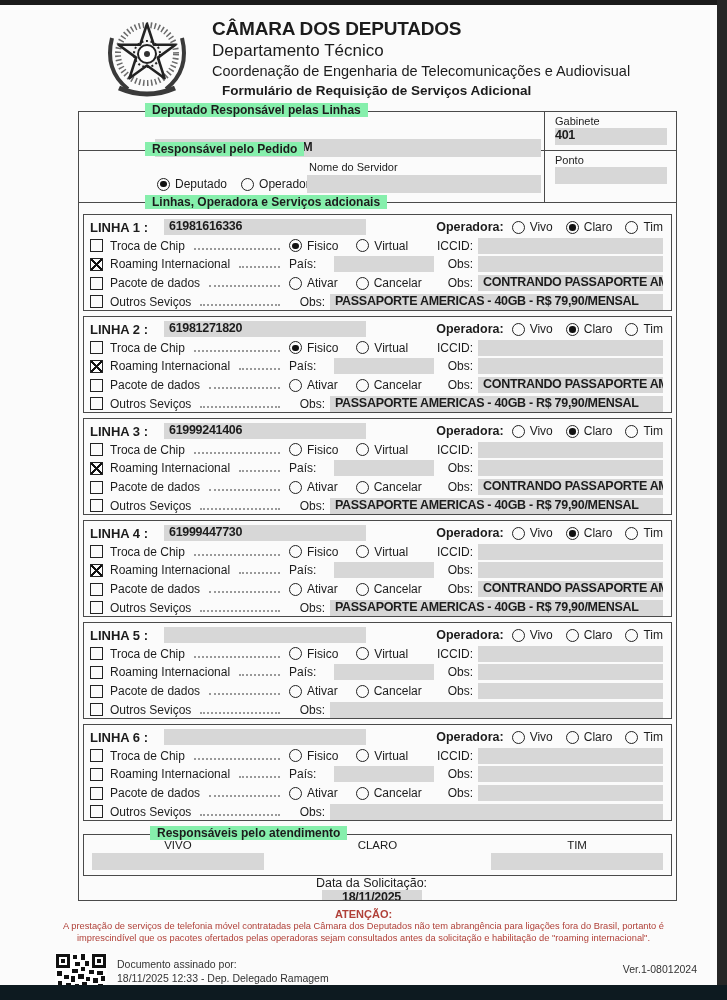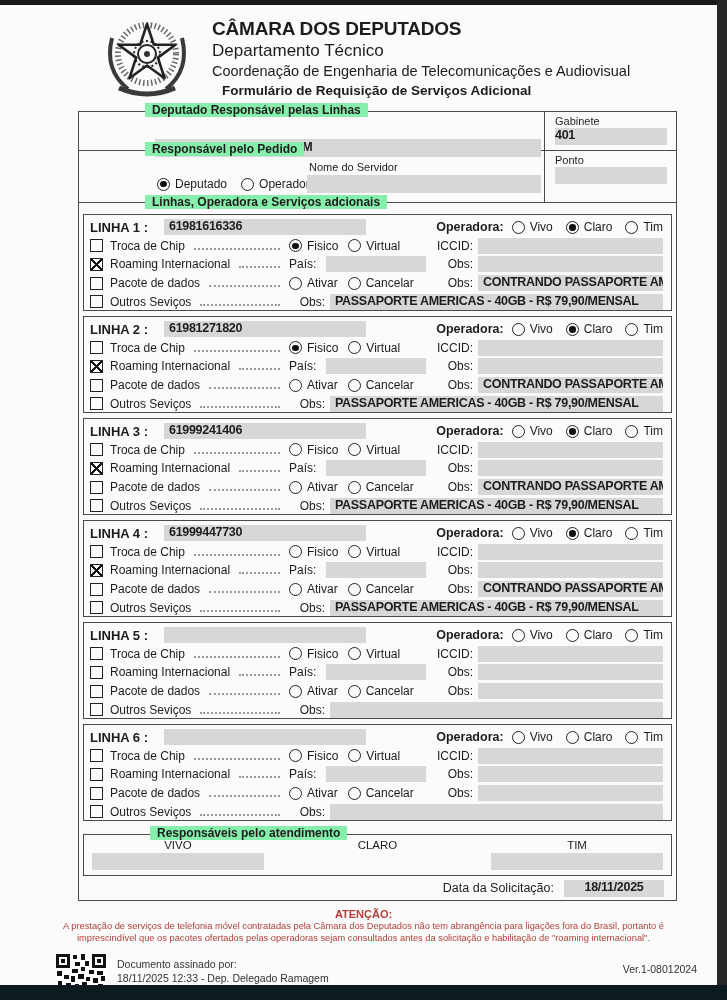--- a/index.html
+++ b/index.html
@@ -49,33 +49,33 @@
   .line-box { border:1.5px solid #4a4a4a; height:97px; margin-bottom:5px; padding:3px 6px 0 6px; }
   .lrow { display:flex; align-items:center; height:18.6px; font-size:12px; }
   .lnum { font-weight:bold; font-size:13px; width:74px; flex:0 0 74px; }
   .num-inp { width:202px; height:16px; padding:0 5px; flex:0 0 202px; }
   .op-label { font-weight:bold; font-size:12.5px; margin-left:auto; margin-right:8px; }
   .op-grp { display:inline-flex; align-items:center; gap:5px; margin-right:13px; }
   .op-grp:last-child { margin-right:2px; }
   .lab { margin-left:7px; white-space:nowrap; }
   .leader { flex:1; border-bottom:2px dotted #999; margin:0 9px; transform:translateY(3px); }
   .lz { display:flex; align-items:center; width:199px; flex:0 0 199px; }
-  .mid { display:flex; align-items:center; width:148px; flex:0 0 148px; gap:10px; }
+  .mid { display:flex; align-items:center; width:148px; flex:0 0 148px; gap:18px; }
   .obs-lab { width:36px; flex:0 0 36px; text-align:right; margin-right:5px; white-space:nowrap; }
   .fill-inp { flex:1; height:16px; padding:0 5px; margin-right:2px; }
   .pais-inp { width:100px; height:16px; flex:0 0 100px; }
 
   
   .att-box { position:relative; border:1.5px solid #4a4a4a; margin:6px 4px 0 4px; height:42px; padding-top:4px; }
   .att-cols { display:flex; }
   .att-col { display:flex; flex-direction:column; align-items:center; }
   .att-col:nth-child(1){ width:32%; } .att-col:nth-child(2){ width:36%; } .att-col:nth-child(3){ width:32%; }
   .att-lab { font-size:11.5px; }
   .att-inp { width:92%; height:17px; margin-top:2px; text-align:center; }
-  .date-row { display:flex; justify-content:flex-end; align-items:center; height:24px; padding-right:12px; gap:10px; font-size:12.5px; }
+  .date-row { display:flex; justify-content:flex-end; align-items:center; height:24px; padding-right:12px; font-size:12.5px;flex-direction:column; }
   .date-inp { width:100px; height:17px; text-align:center; }
 
   
   .attention { margin-top:7px; text-align:center; color:#b04038; }
   .attention .att-title { font-weight:bold; font-size:11px; }
   .attention .att-body { font-size:9.3px; line-height:1.25; max-width:648px; margin:1px auto 0 auto; }
 
   
   .footer { display:flex; margin:9px 30px 0 55px; }
   .qr { width:52px; height:52px; flex:0 0 52px; }

